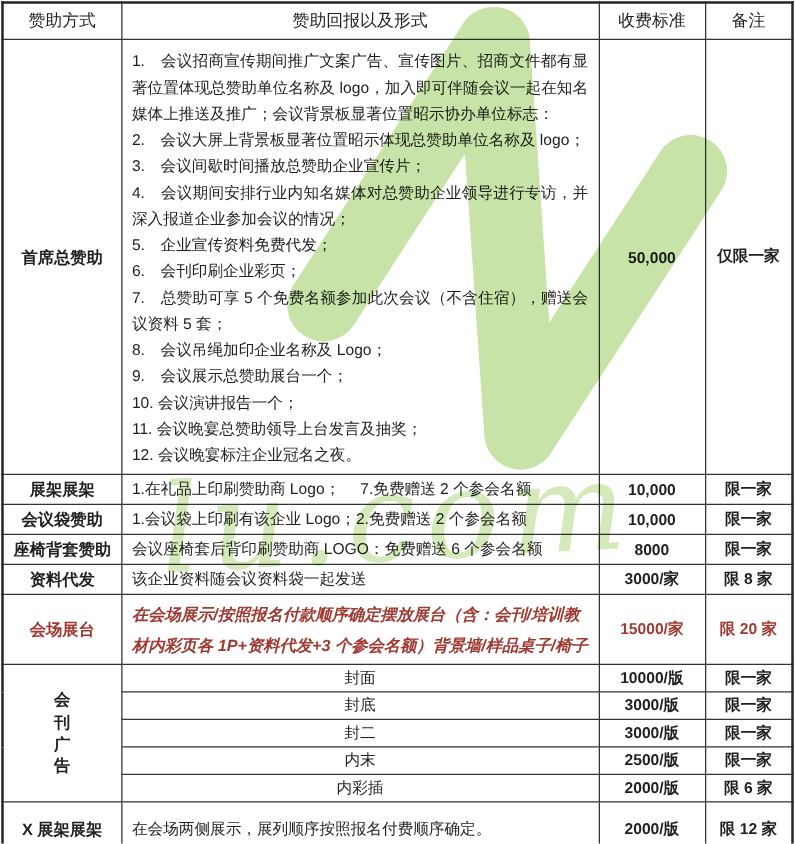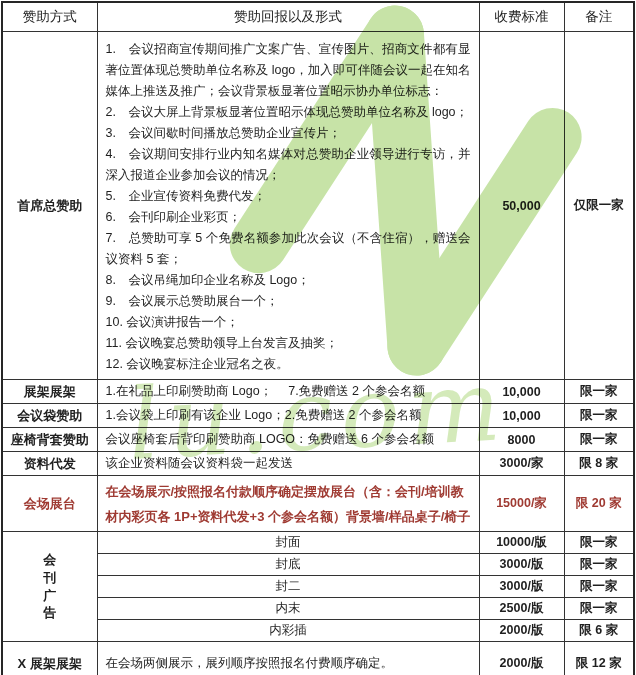--- a/index.html
+++ b/index.html
@@ -15,21 +15,21 @@
   .content{font-size:12.5px;text-align:left;padding:2px 8px;}
   .items{padding:5px 8px 3px 8px;}
   .items p{margin:0;line-height:21px;font-size:12.5px;text-align:justify;}
   .r-chief{height:348px;}
   .r-small{height:24px;}
   .r-booth{height:56px;}
   .r-sub{height:17px;}
   .r-banner{height:45px;}
   .r-sub .content{text-align:center;font-size:12.5px;margin-top:28px;}
   .red-bold{color:#9f3a32;font-weight:700;}
-  .booth-text{line-height:25px;font-size:13px;}
+  .booth-text{line-height:25px;font-size:13px;font-style:italic;}
   .vlabel{width:1.1em;margin:0 auto;line-height:1.35;word-break:break-all;
     font-weight:700;font-size:13px;text-align:center;}
 
   
   .wm{position:absolute;inset:0;pointer-events:none;mix-blend-mode:multiply;z-index:5;}
   .wm-logo{position:absolute;left:228px;top:18px;transform:rotate(33deg);transform-origin:center;}
   .wm-url{position:absolute;left:128px;top:358px;font-family:"DejaVu Serif",serif;
     font-style:italic;font-size:98px;letter-spacing:8px;color:rgba(176,216,130,0.55);
     transform:rotate(-3deg);white-space:nowrap;}
   .wm-site{position:absolute;left:95px;top:480px;font-size:52px;font-weight:700;

